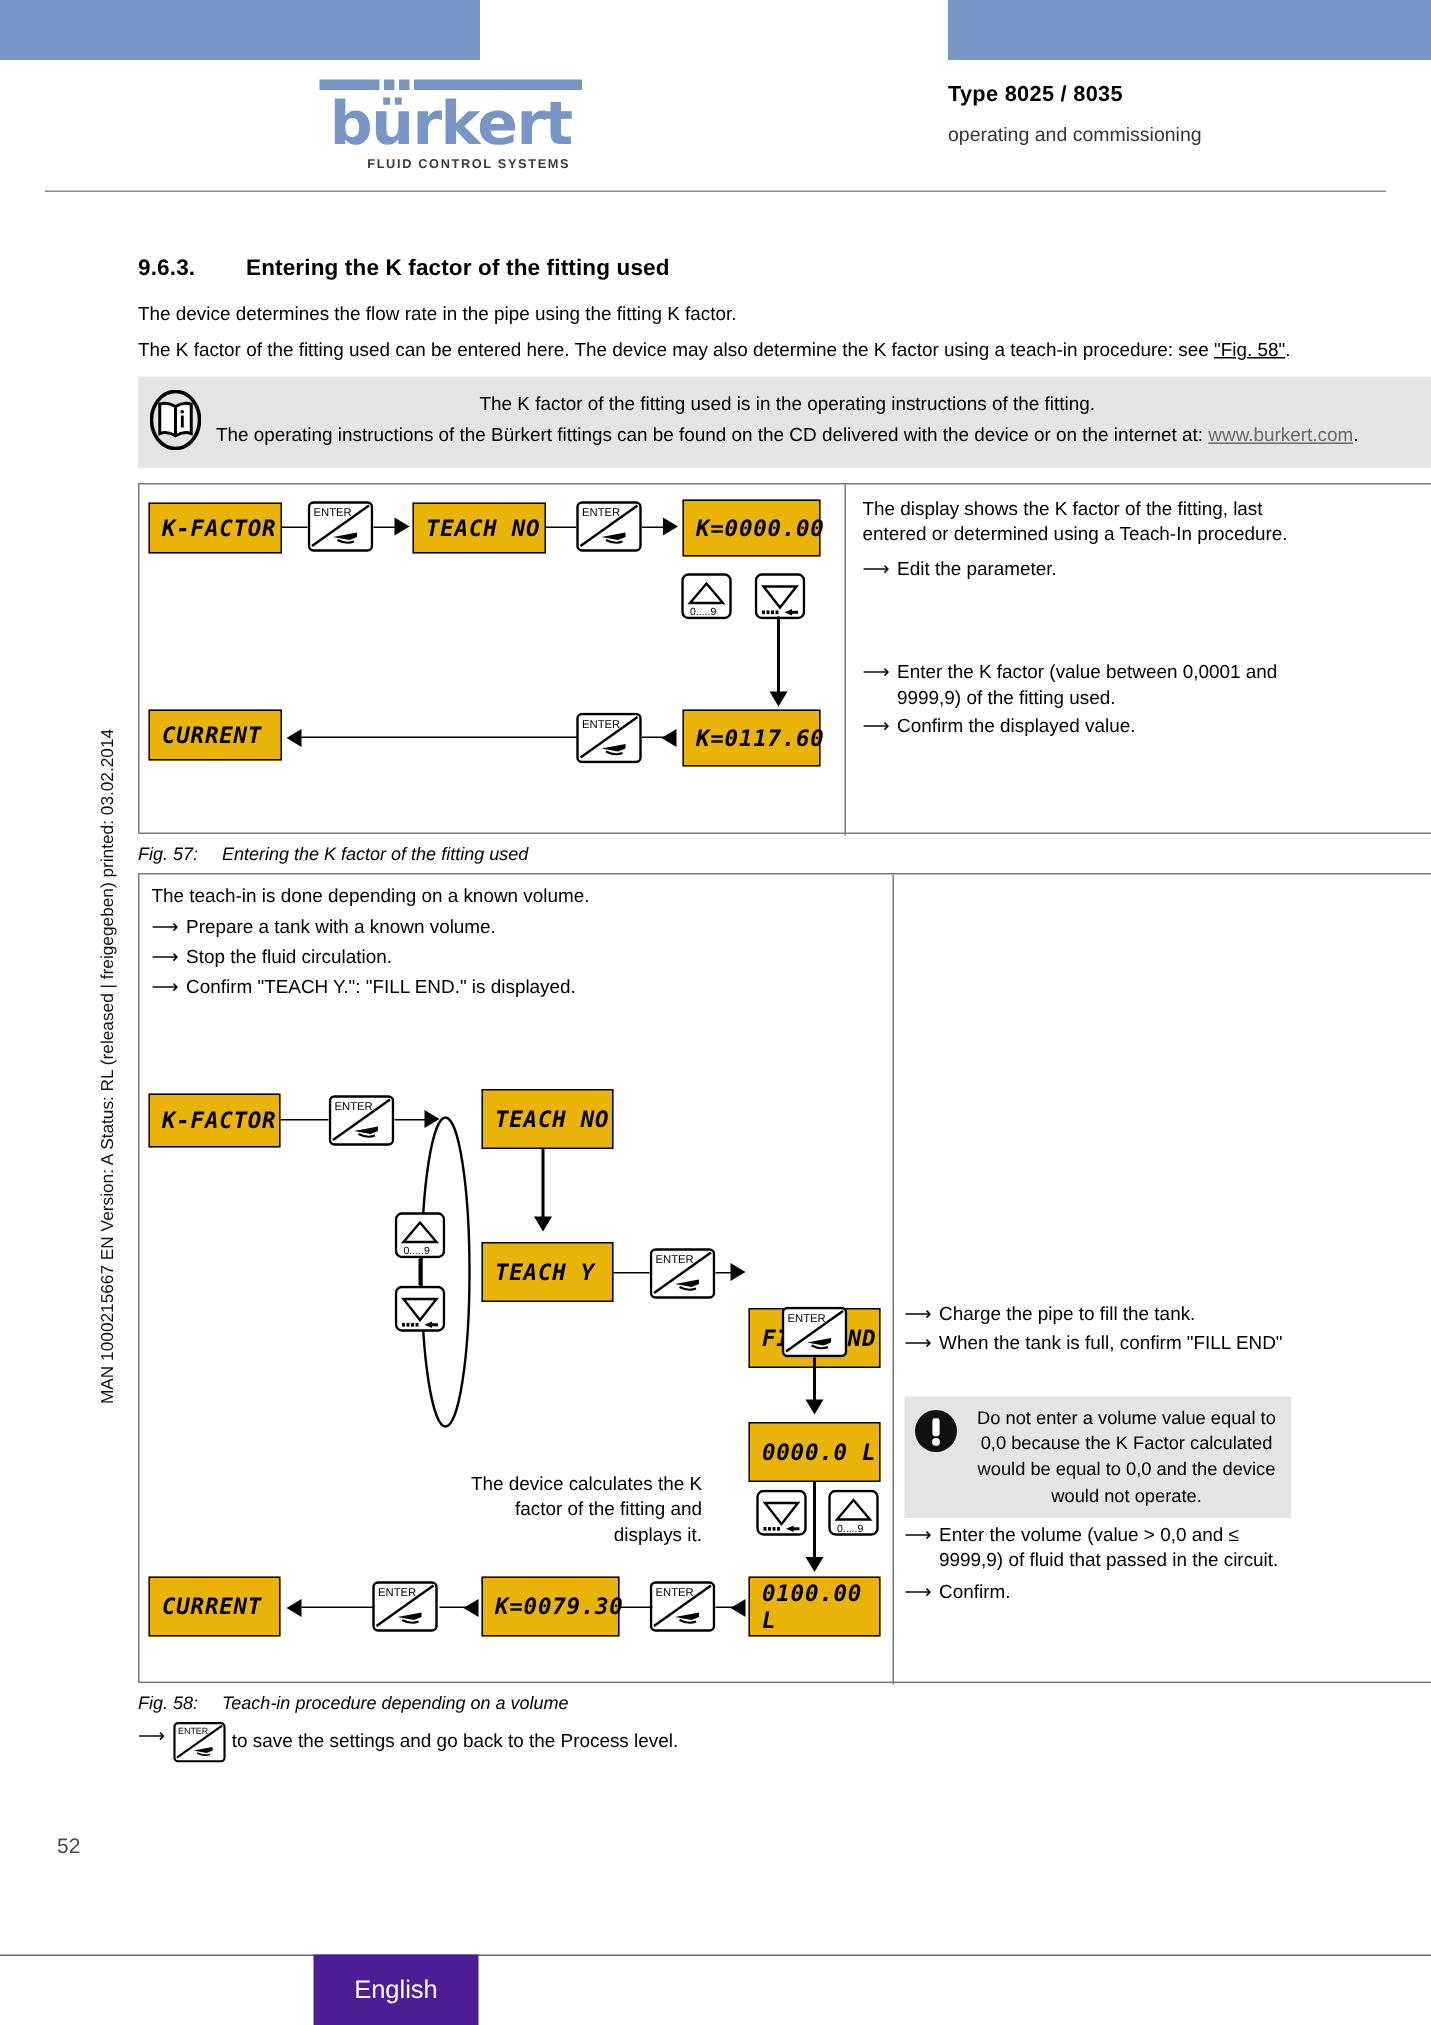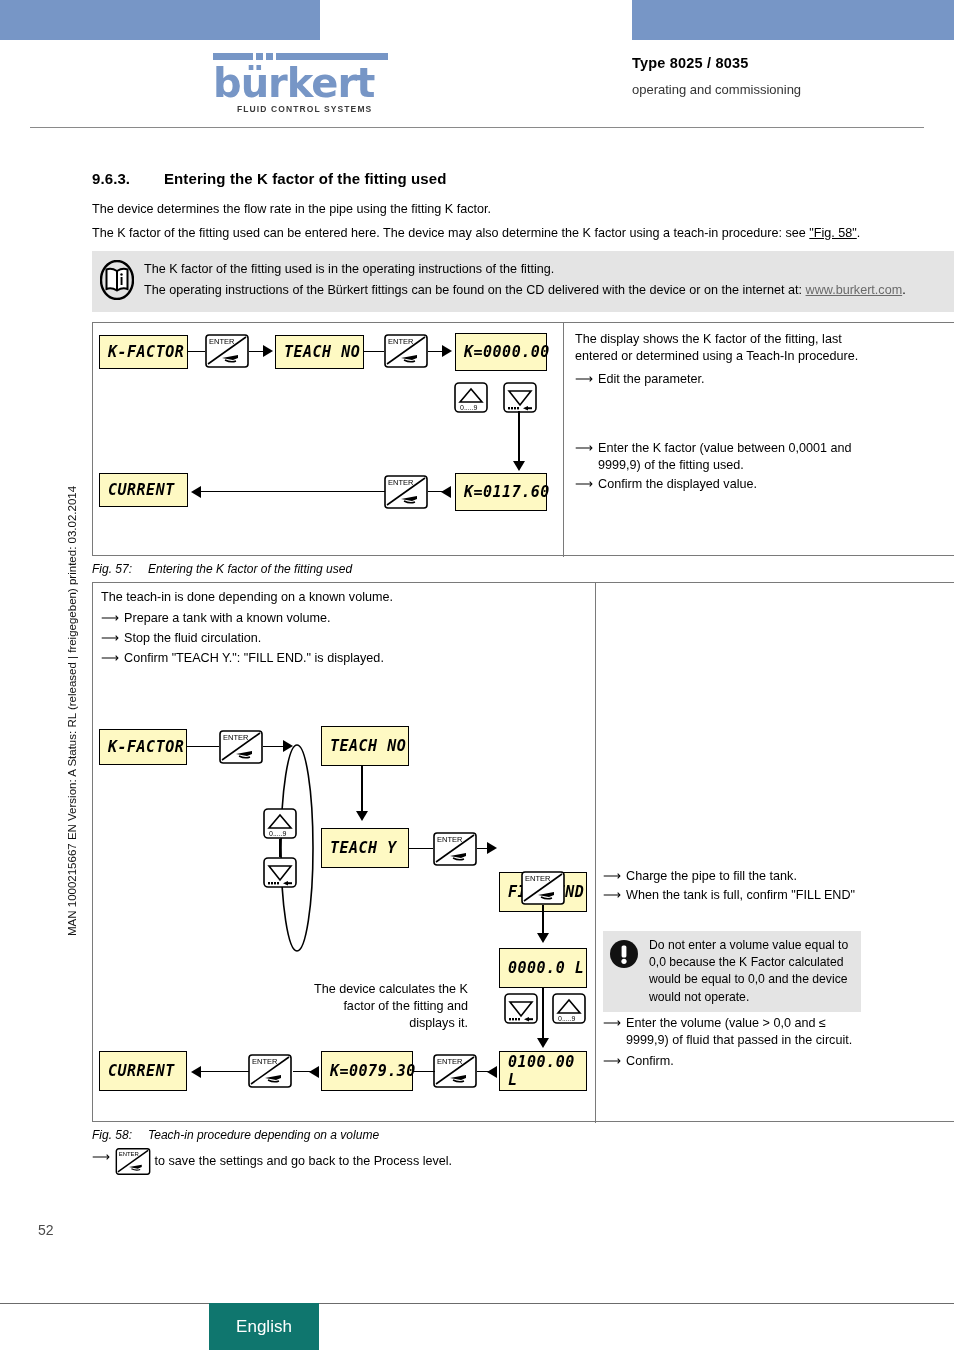--- a/index.html
+++ b/index.html
@@ -11,21 +11,21 @@
     color:#000;
     position:relative;
     overflow:hidden;
   }
 
   
   .banner-left  { position:absolute; left:0;   top:0; width:320px; height:40px; background:#7796c6; }
   .banner-right { position:absolute; left:632px; top:0; width:322px; height:40px; background:#7796c6; }
 
   
-  .logo { position:absolute; left:213px; top:53px; width:175px; }
+  .logo { position:absolute; left:213px; top:53px; width:175px;text-align:center; }
   .logo-bars { display:flex; gap:3px; height:7px; margin-bottom:3px; }
   .lb1 { width:40px; background:#7796c6; }
   .lb2 { width:7px;  background:#7796c6; }
   .lb3 { width:7px;  background:#7796c6; }
   .lb4 { flex:1;     background:#7796c6; }
   .logo-word { font-size:40px; font-weight:bold; color:#7796c6; letter-spacing:-1px; line-height:40px;
                font-family:"DejaVu Sans", sans-serif; }
   .logo-sub { font-size:8.5px; font-weight:bold; letter-spacing:1.1px; color:#3b3b3b; margin-top:1px;
               font-family:"Liberation Sans", sans-serif;margin-left:24px; }
 
@@ -49,34 +49,34 @@
 
   p.body { font-size:12.6px; margin:0 0 7px 0; line-height:1.32; }
   a.link { color:#000; text-decoration:underline; }
   a.weblink { color:#6a6a6a; text-decoration:underline; }
 
   
   .notebox {
     background:#e4e4e4; display:flex; gap:10px; padding:9px 10px 9px 8px;
     margin-top:10px;
   }
-  .notebox .txt { font-size:12.6px; line-height:1.45; }
+  .notebox .txt { font-size:12.6px; line-height:1.45;text-align:center; }
   .notebox .txt p { margin:0 0 3px 0; }
 
   .book-icon { flex:0 0 34px; width:34px; height:40px; }
   .warn-icon { flex:0 0 30px; width:30px; height:30px; margin-top:2px; }
 
   
   .figframe { border:1px solid #7a7a7a; position:relative; background:#fff; }
   .figcap { font-size:12px; font-style:italic; margin:6px 0 6px 0; }
   .figcap .fignum { display:inline-block; width:56px; }
 
   
   .lcd {
-    position:absolute; border:1.6px solid #000; background:#fef9c3;
+    position:absolute; border:1.6px solid #000; background:#eab308;
     display:flex; align-items:center; padding-left:8px;
     font-family:"DejaVu Sans Mono", monospace;
     font-style:italic; font-weight:bold;
     font-size:15px; letter-spacing:.5px; color:#000;
   }
 
   
   .enterkey { position:absolute; }
   .upkey, .downkey { position:absolute; }
 
@@ -98,21 +98,21 @@
 
   .divline { position:absolute; width:1px; background:#7a7a7a; }
 
   
   .introlist { position:absolute; left:8px; top:6px; width:600px; font-size:12.6px; line-height:1.35; }
   .introlist .ln { display:flex; gap:5px; margin-bottom:3px; }
 
   
   .pagenum { position:absolute; left:38px; top:1222px; font-size:14px; color:#4a4a4a; }
   .foot-rule { position:absolute; left:0; top:1303px; width:954px; height:1px; background:#6b6b6b; }
-  .lang-tab { position:absolute; left:209px; top:1303px; width:110px; height:47px; background:#0f766e;
+  .lang-tab { position:absolute; left:209px; top:1303px; width:110px; height:47px; background:#4c1d95;
               color:#fff; font-size:17px; display:flex; align-items:center; justify-content:center; }
 
   .centnote { position:absolute; font-size:12.6px; line-height:1.35; text-align:right; }
 </style>
 </head>
 <body>
 
 <div class="banner-left"></div>
 <div class="banner-right"></div>
 

